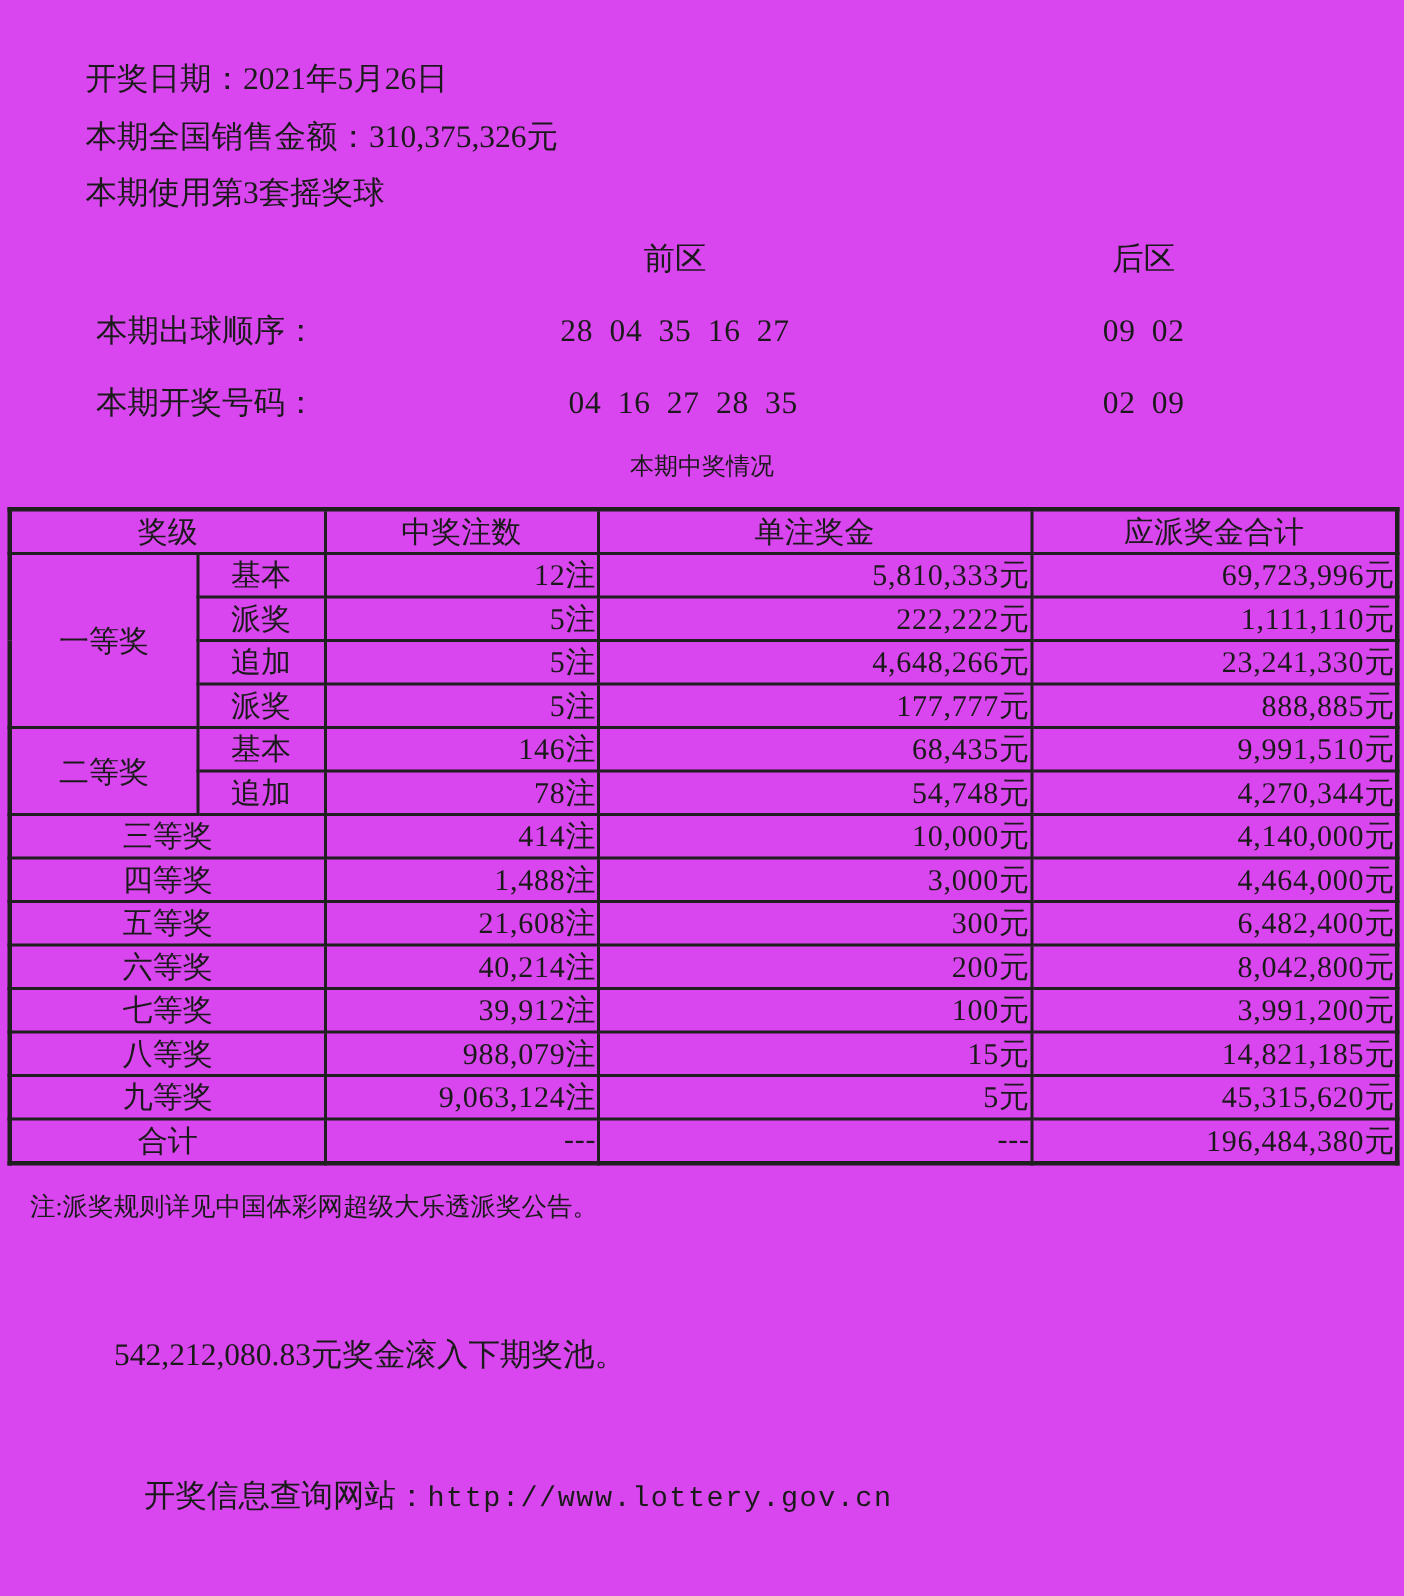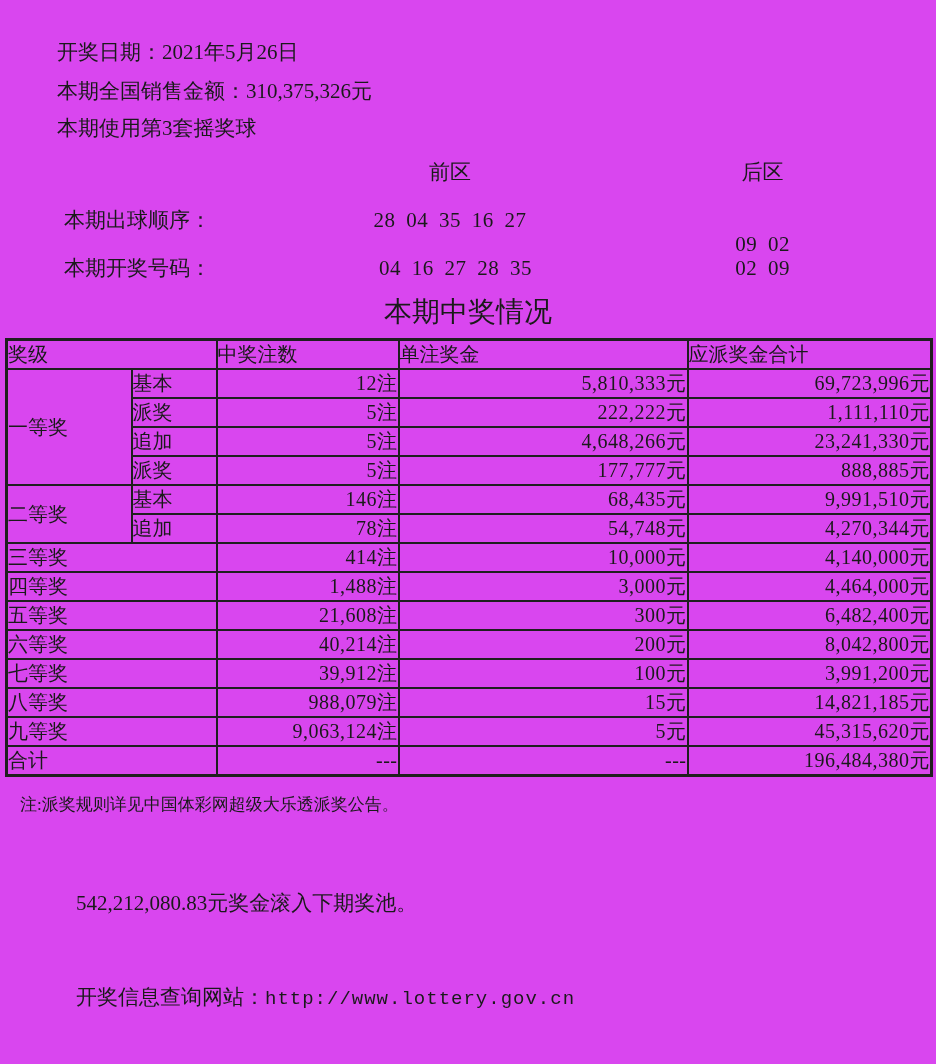--- a/index.html
+++ b/index.html
@@ -32,42 +32,42 @@
 
   
   .front-col { left: 368px; width: 164px; text-align: center; }
   .back-col  { left: 700px; width: 125px; text-align: center; }
   .ball-label { left: 64px; }
   .balls { word-spacing: 5px; letter-spacing: 0.5px; }
 
   
   .tbl-title {
     left: 0; top: 300px; width: 936px;
-    font-size: 28px; text-align: center;
+    font-size: 16px; text-align: center;
   }
 
   
   table.prize {
     position: absolute;
     left: 5px; top: 338px;
     width: 925px;
     border-collapse: collapse;
     table-layout: fixed;
     font-size: 20px;
     color: #1a1a1a;
   }
   table.prize td {
     border: 2px solid #1f1f1f;
     height: 26px;
     padding: 0;
     overflow: hidden;
     white-space: nowrap;
   }
   table.prize { border: 3px solid #1f1f1f; }
-  td.c { }
+  td.c { text-align: center; }
   td.n { text-align: right; padding-right: 9px; letter-spacing: 0.5px; }
 
   
   .footnote { left: 20px; top: 793px; font-size: 17px; }
   .para {
     left: 17px; top: 818px; width: 905px;
     font-size: 21px; line-height: 35px;
     text-indent: 43px;
   }
   .p-line { left: 76px; }
@@ -84,21 +84,21 @@
 
   <div class="abs line hdr-line" style="top:40px;">开奖日期：2021年5月26日</div>
   <div class="abs line hdr-line" style="top:79px;">本期全国销售金额：310,375,326元</div>
   <div class="abs line hdr-line" style="top:116px;">本期使用第3套摇奖球</div>
 
   <div class="abs line front-col" style="top:160px;">前区</div>
   <div class="abs line back-col" style="top:160px;">后区</div>
 
   <div class="abs line ball-label" style="top:208px;">本期出球顺序：</div>
   <div class="abs line front-col balls" style="top:208px;">28 04 35 16 27</div>
-  <div class="abs line back-col balls" style="top:208px;margin-top:24px;">09 02</div>
+  <div class="abs line back-col balls" style="top:208px;">09 02</div>
 
   <div class="abs line ball-label" style="top:256px;text-align:right;">本期开奖号码：</div>
   <div class="abs line front-col balls" style="top:256px;text-align:right;">04 16 27 28 35</div>
   <div class="abs line back-col balls" style="top:256px;">02 09</div>
 
   <div class="abs line tbl-title">本期中奖情况</div>
 
   <table class="prize">
     <colgroup>
       <col style="width:125px">
@@ -202,17 +202,17 @@
       </tr>
     </tbody>
   </table>
 
   <div class="abs footnote">注:派奖规则详见中国体彩网超级大乐透派奖公告。</div>
 
 
   <div class="abs line p-line" style="top:891px;">542,212,080.83元奖金滚入下期奖池。</div>
 
 
-  <div class="abs line p-line" style="top:985px;">
+  <div class="abs line p-line" style="top:985px;margin-left:20px;">
     <span>开奖信息查询网站：</span><span class="url">http://www.lottery.gov.cn</span>
   </div>
 
 </div>
 
 </body></html>

